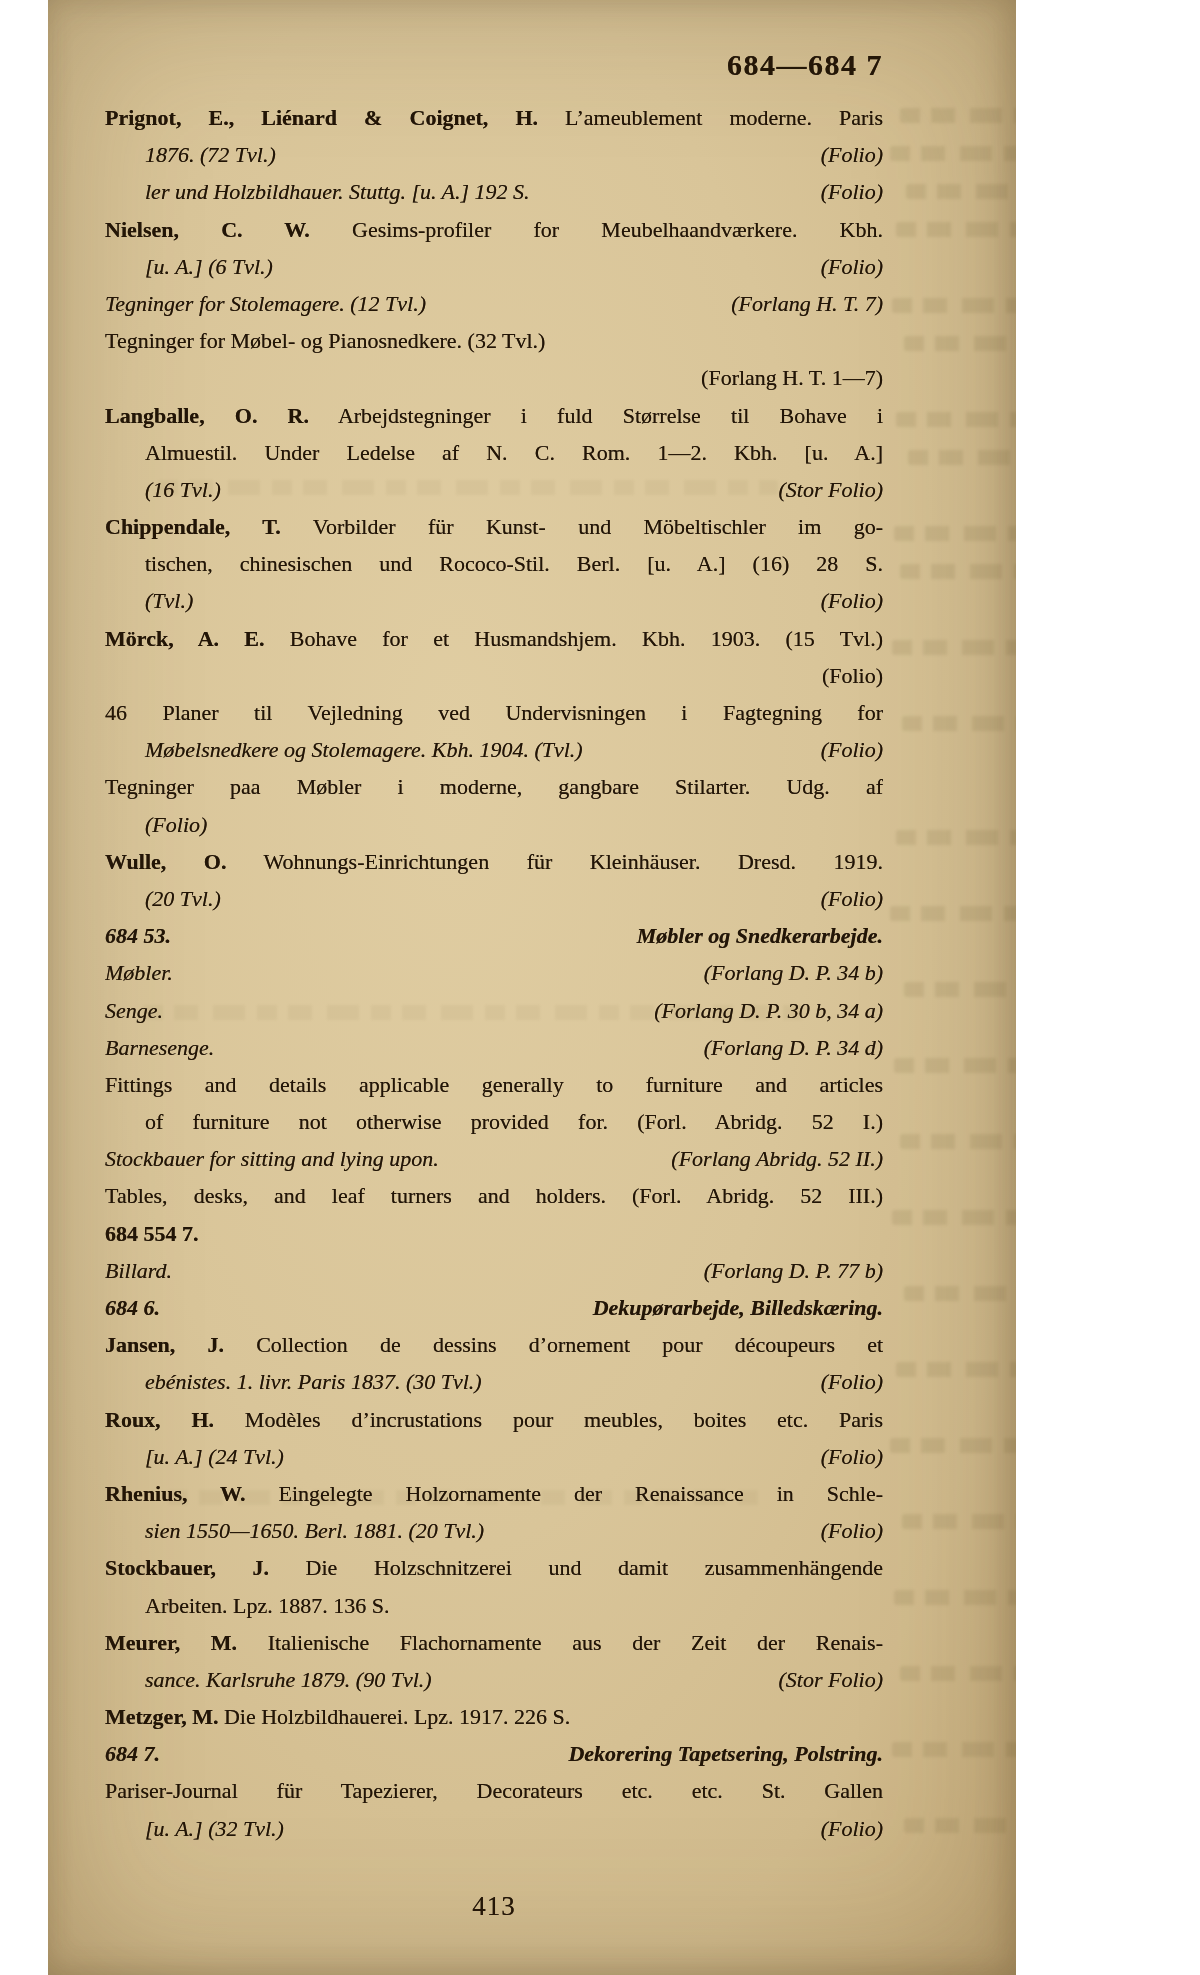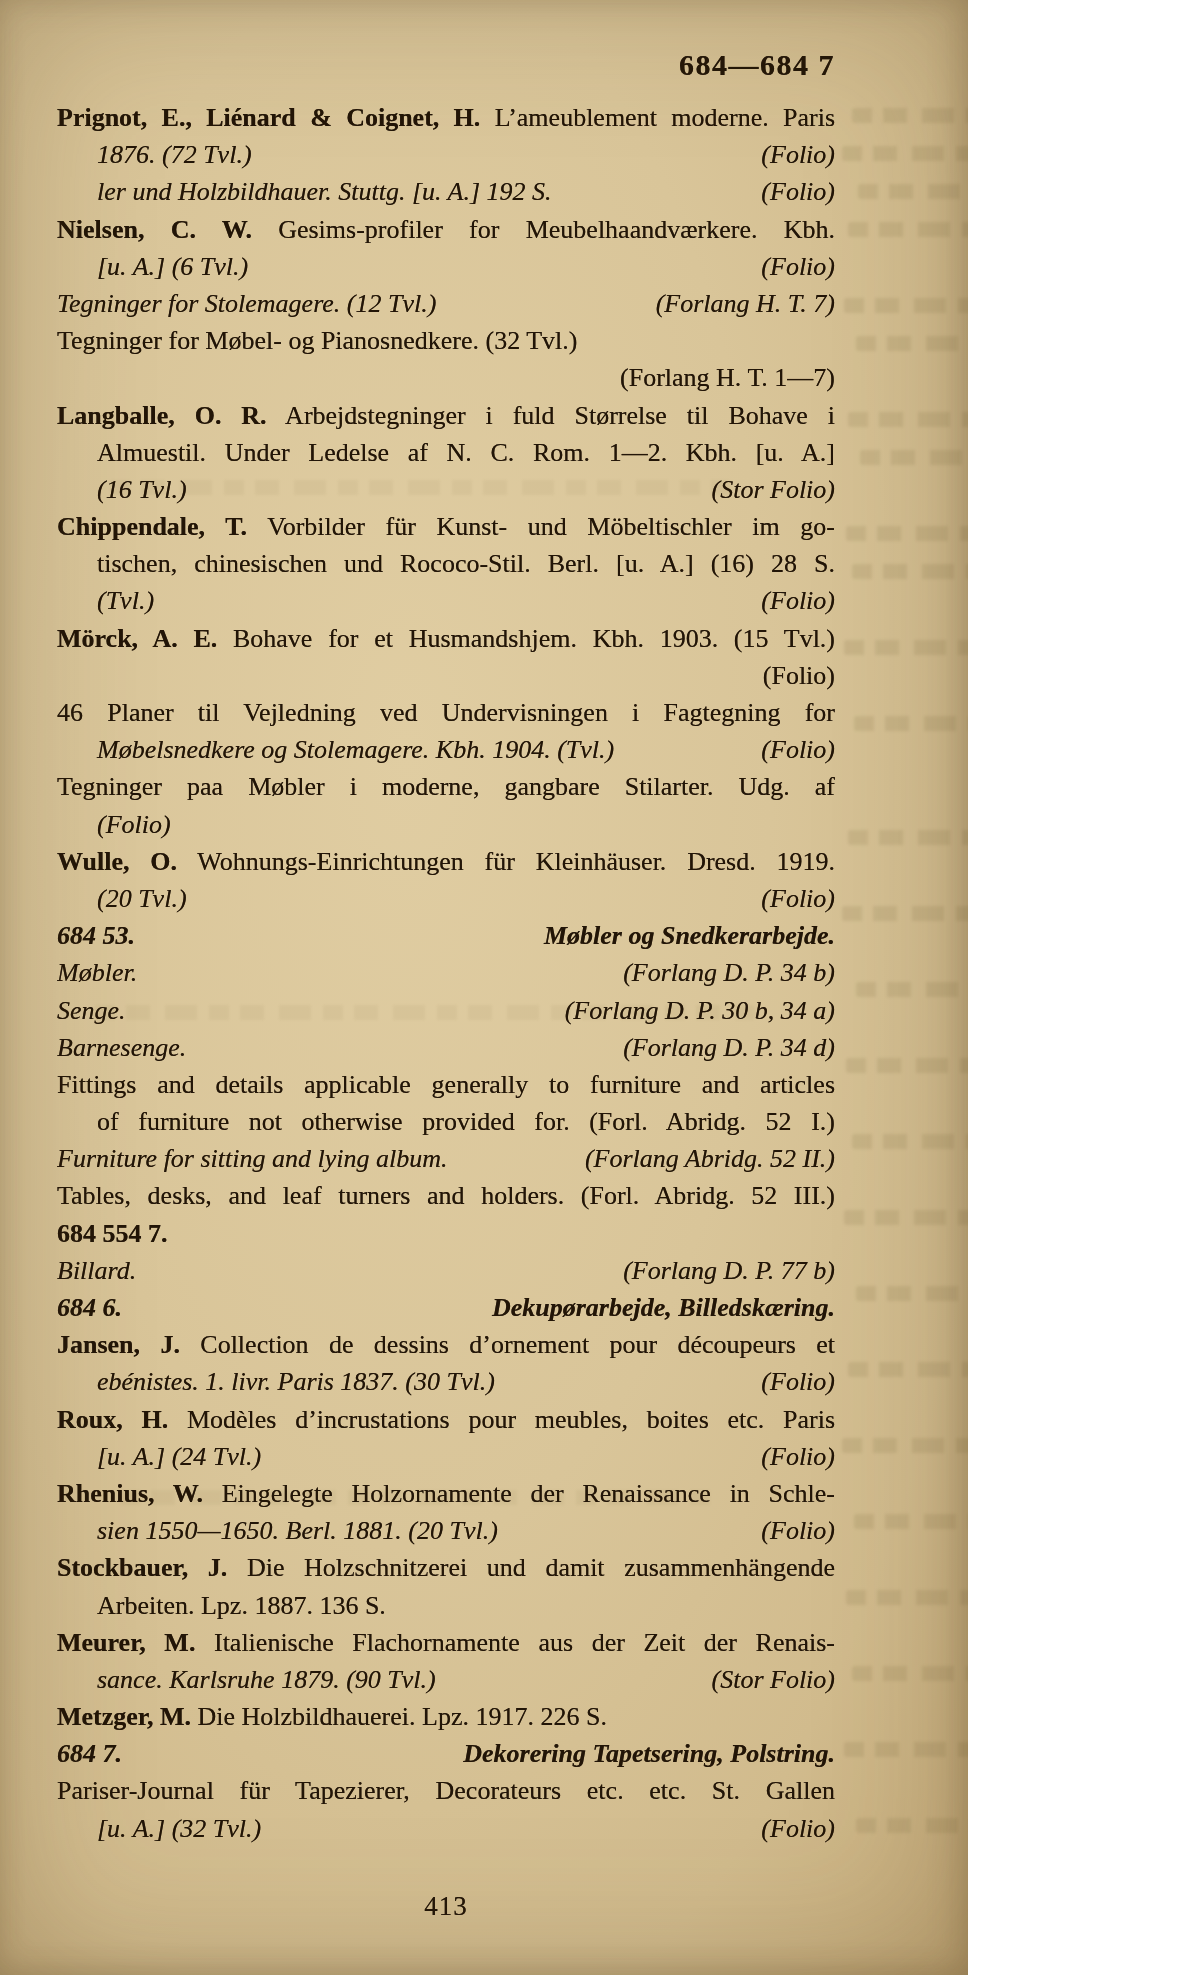--- a/index.html
+++ b/index.html
@@ -5,40 +5,41 @@
   html, body { margin: 0; padding: 0; }
   .page {
     position: relative;
     width: 968px;
     height: 1975px;
     overflow: hidden;
     background:
       radial-gradient(ellipse at 42% 38%, #e0cda2 0%, #d9c599 46%, #d1bb8d 76%, #c3a978 100%);
     font-family: "Liberation Serif", "DejaVu Serif", serif;
     color: #221507;
+    margin-left: 48px;
   }
   .page::after {
     content: "";
     position: absolute; inset: 0;
     box-shadow: inset 0 0 150px rgba(90, 68, 36, 0.28), inset -8px 0 34px rgba(90, 68, 36, 0.18), inset 0 -6px 26px rgba(90, 68, 36, 0.12);
     pointer-events: none;
   }
   .header {
     position: absolute;
     top: 48px; left: 57px; width: 778px;
     text-align: right;
     font-weight: 700;
     font-size: 30px;
     letter-spacing: 1.5px;
     text-shadow: 0 0 0.6px rgba(28, 16, 5, 0.7);
   }
   .text-block {
     position: absolute;
     top: 99px; left: 57px; width: 778px;
-    font-size: 26px;
+    font-size: 22px;
     text-shadow: 0 0 0.6px rgba(28, 16, 5, 0.7);
   }
   .line {
     height: 37.2px;
     line-height: 37.2px;
     overflow: hidden;
   }
   .line.indent { padding-left: 40px; }
   .line.justify { text-align: justify; text-align-last: justify; }
   .line.split { display: flex; justify-content: space-between; font-style: italic; }
@@ -166,21 +167,21 @@
         <span class="left"><span>Senge.</span></span>
         <span class="right">(Forlang D. P. 30 b, 34 a)</span>
       </div>
       <div class="line split">
         <span class="left"><span>Barnesenge.</span></span>
         <span class="right">(Forlang D. P. 34 d)</span>
       </div>
       <div class="line justify"><span class="left"><span>Fittings and details applicable generally to furniture and articles</span></span></div>
       <div class="line indent justify"><span class="left"><span>of furniture not otherwise provided for. (Forl. Abridg. 52 I.)</span></span></div>
       <div class="line split">
-        <span class="left"><span>Furniture for sitting and lying album.</span></span>
+        <span class="left"><span>Stockbauer for sitting and lying upon.</span></span>
         <span class="right">(Forlang Abridg. 52 II.)</span>
       </div>
       <div class="line justify"><span class="left"><span>Tables, desks, and leaf turners and holders. (Forl. Abridg. 52 III.)</span></span></div>
       <div class="line"><span class="left"><b>684 554 7.</b></span></div>
       <div class="line split">
         <span class="left"><span>Billard.</span></span>
         <span class="right">(Forlang D. P. 77 b)</span>
       </div>
       <div class="line split">
         <span class="left"><b>684 6.</b></span>

